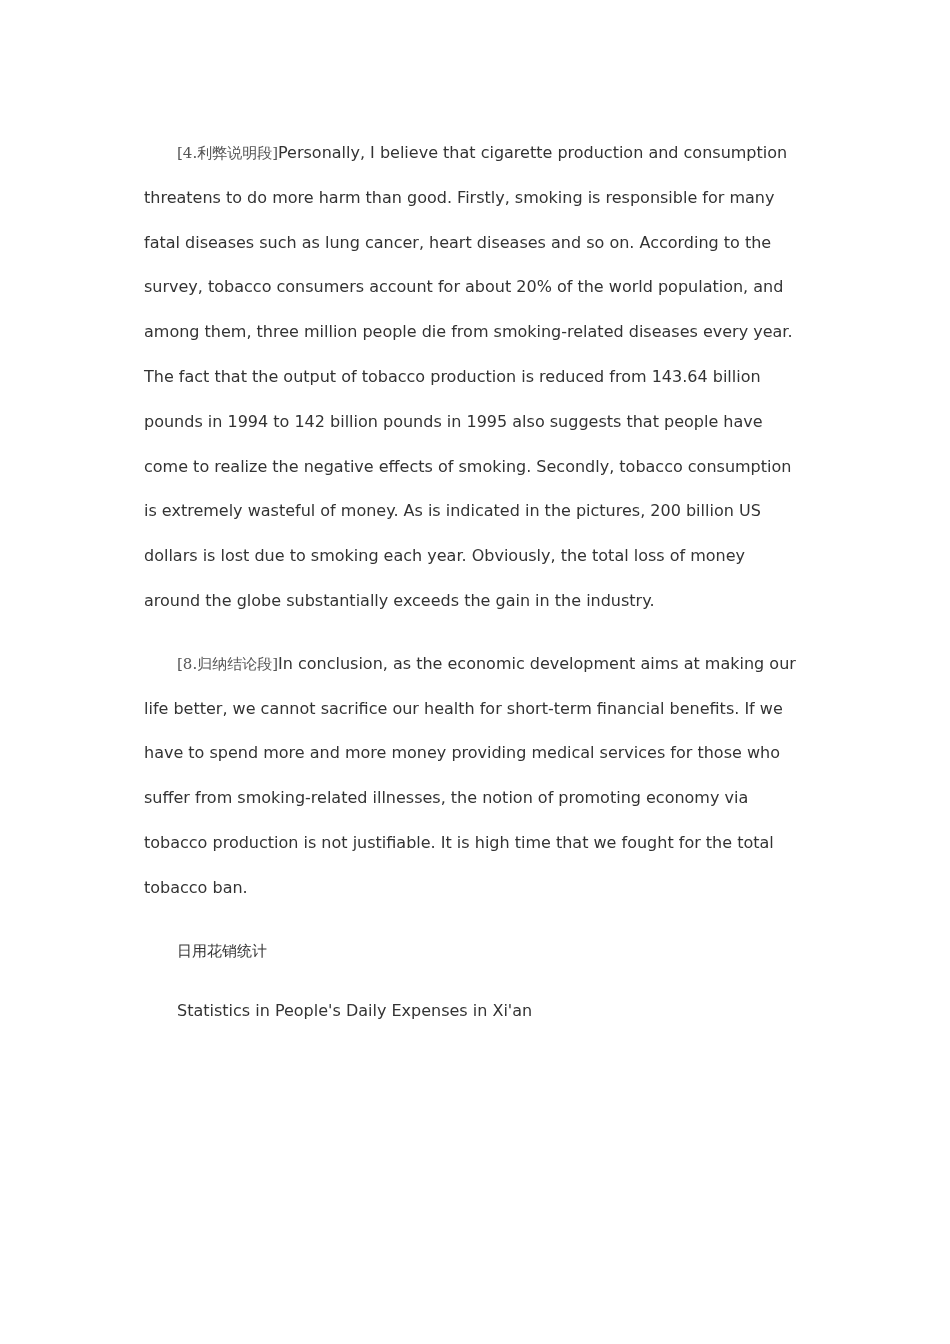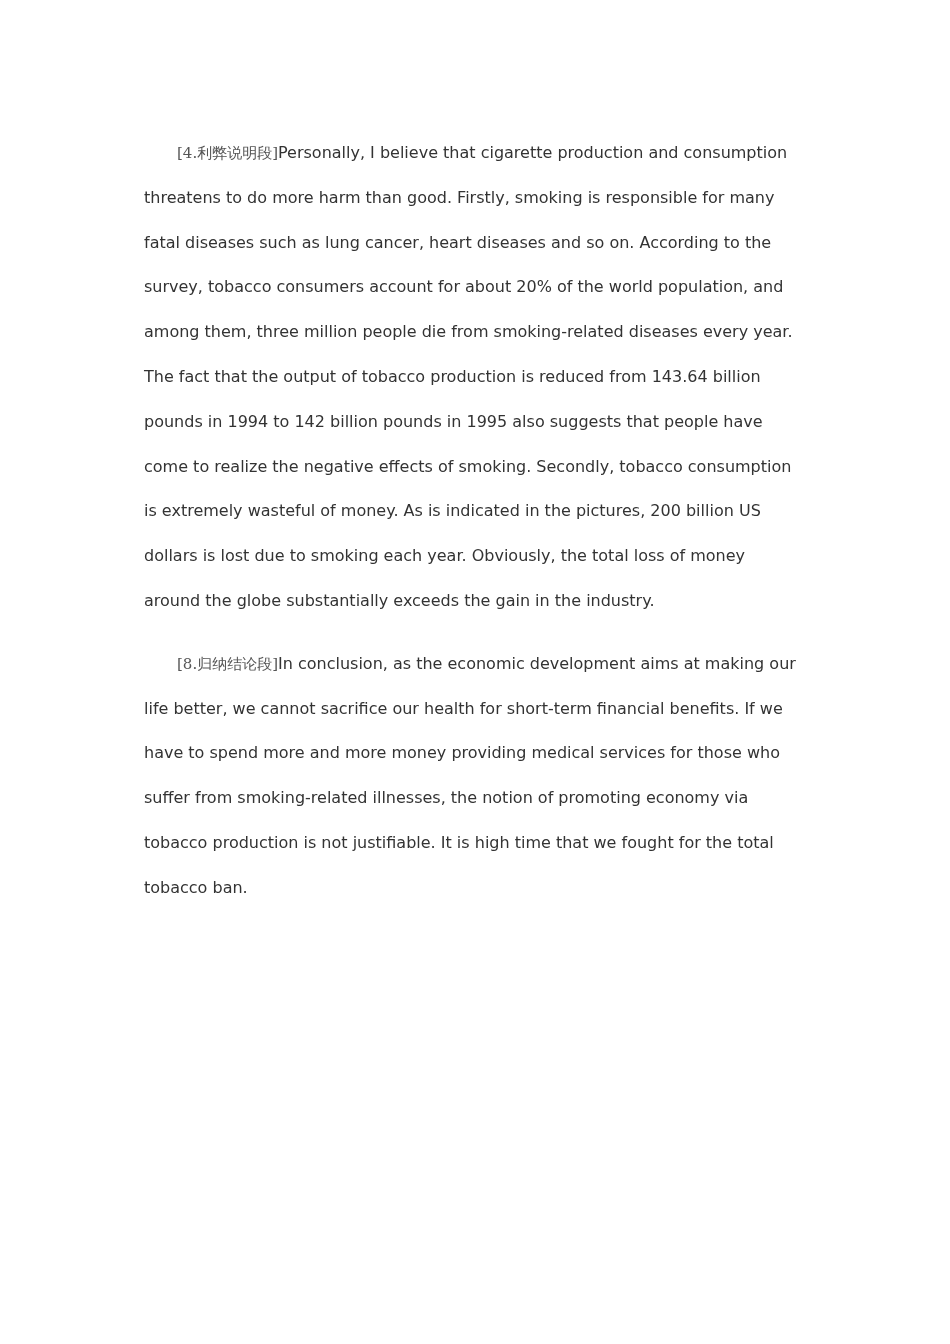--- a/index.html
+++ b/index.html
@@ -68,17 +68,19 @@
   </p>
 
   <div class="gap"></div>
 
   <p class="para indent">
     <span class="tag">[8.归纳结论段]</span><span>In conclusion, as the economic development aims at making our life better, we cannot sacrifice our health for short-term financial benefits. If we have to spend more and more money providing medical services for those who suffer from smoking-related illnesses, the notion of promoting economy via tobacco production is not justifiable. It is high time that we fought for the total tobacco ban.</span>
   </p>
 
   <div class="gap"></div>
 
+  <p class="cn-title">日用花销统计</p>
 
   <div style="height:16px"></div>
 
+  <p class="en-title">Statistics in People's Daily Expenses in Xi'an</p>
 
 </div>
 
 </body></html>

